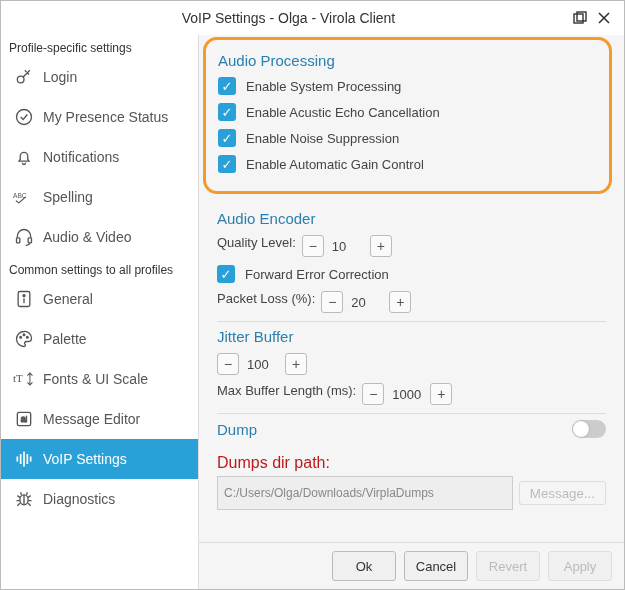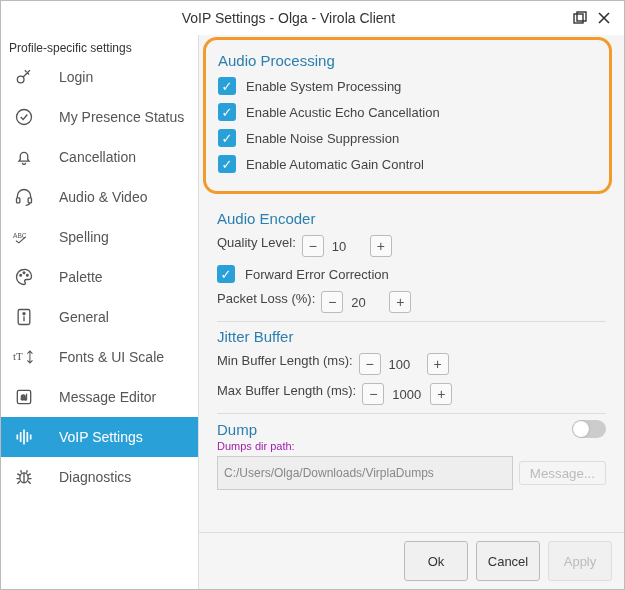--- a/index.html
+++ b/index.html
@@ -4,21 +4,21 @@
 <style>
 * { box-sizing: border-box; margin: 0; padding: 0; }
 body { font-family: "Segoe UI", Arial, sans-serif; font-size: 13px; color: #444; background: #fff; }
 .window { border: 1px solid #bbb; width: 625px; height: 590px; display: flex; flex-direction: column; }
 .titlebar { display: flex; align-items: center; padding: 4px 8px; height: 34px; justify-content: space-between; }
 .titlebar .title { flex: 1; text-align: center; font-size: 14px; color: #333; }
 .titlebar .winbtn { width: 24px; height: 24px; display: inline-flex; align-items: center; justify-content: center; cursor: pointer; font-size: 16px; color: #333; }
 .body { display: flex; flex: 1; min-height: 0; }
 .sidebar { width: 198px; border-right: 1px solid #ddd; overflow: hidden; display: flex; flex-direction: column; }
 .section-label { font-size: 12px; color: #333; padding: 6px 8px 2px 8px; }
-.sidebar-item { display: flex; align-items: center; height: 40px; padding: 0 10px; cursor: pointer; color: #555; gap: 16px; }
+.sidebar-item { display: flex; align-items: center; height: 40px; padding: 0 10px; cursor: pointer; color: #555; }
 .sidebar-item .icon { width: 26px; display: flex; justify-content: center; color: #555; }
 .sidebar-item .label { padding-left: 6px; font-size: 14px; }
 .sidebar-item.active { background: #2aa0d8; color: #fff; }
 .sidebar-item.active .icon { color: #fff; }
 .content { flex: 1; background: #f5f5f5; position: relative; padding: 6px 18px 0 18px; overflow: hidden; }
 .section-title { color: #2a7fae; font-size: 15px; margin: 6px 0 6px 0; }
 .checkbox-row { display: flex; align-items: center; margin: 8px 0; }
 .cb { width: 18px; height: 18px; border-radius: 3px; background: #2aa0d8; color: #fff; font-size: 13px; display: inline-flex; align-items: center; justify-content: center; margin-right: 10px; }
 .highlight-box { border: 3px solid #f39a2d; border-radius: 14px; padding: 6px 12px 10px 12px; margin: -4px -6px 16px -14px; }
 .row { display: flex; align-items: flex-start; margin: 8px 0; }
@@ -26,23 +26,23 @@
 .stepper { display: inline-flex; align-items: center; gap: 6px; }
 .step-btn { width: 22px; height: 22px; border: 1px solid #bbb; border-radius: 3px; background: #fafafa; display: inline-flex; align-items: center; justify-content: center; cursor: pointer; font-size: 14px; color: #555; }
 .step-val { min-width: 34px; text-align: left; padding: 0 2px; }
 .dump-row { display: flex; align-items: center; justify-content: space-between; }
 .toggle { width: 34px; height: 18px; border-radius: 9px; background: #ccc; position: relative; }
 .toggle .knob { position: absolute; top: 1px; left: 1px; width: 16px; height: 16px; background: #fff; border-radius: 50%; box-shadow: 0 0 2px rgba(0,0,0,.3); }
 .path-row { display: flex; align-items: center; gap: 6px; margin-top:4px; }
 .path-input { flex: 1; height: 24px; border: 1px solid #ccc; background: #eee; color: #888; padding: 16px 6px; font-size: 12px; }
 .browse-btn { height: 24px; padding: 0 10px; border: 1px solid #ddd; background: #f5f5f5; color: #bbb; border-radius: 3px; }
 .footer { position: absolute; left: 0; right: 0; bottom: 0; border-top: 1px solid #ddd; padding: 8px 12px; display: flex; justify-content: flex-end; gap: 8px; background: #f5f5f5; }
-.btn { min-width: 64px; height: 40px; border: 1px solid #bbb; background: #f0f0f0; border-radius: 3px; cursor: pointer; padding: 0 10px; font-size: 13px; color: #333; }
+.btn { min-width: 64px; height: 30px; border: 1px solid #bbb; background: #f0f0f0; border-radius: 3px; cursor: pointer; padding: 0 10px; font-size: 13px; color: #333; }
 .btn.disabled { color: #bbb; border-color: #ddd; cursor: default; }
-.dump-hint { color: #a21caf; font-size: 11px; margin-top: 2px; }
+.dump-hint { color: #b91c1c; font-size: 16px; margin-top: 16px; }
 hr.sep { border: none; border-top: 1px solid #ddd; margin: 8px 0 6px 0; }
 svg { display: block; }
 </style>
 </head>
 <body>
 
 <div class="window">
   <div class="titlebar">
     <span class="title">VoIP Settings - Olga - Virola Client</span>
     <span class="winbtn">
@@ -81,64 +81,65 @@
           </span>
         <span class="label">My Presence Status</span>
       </div>
       <div class="sidebar-item">
         <span class="icon">
             <svg width="20" height="20" viewBox="0 0 24 24" fill="none" stroke="currentColor" stroke-width="1.6">
               <path d="M6 17h12l-1.5-2v-4a4.5 4.5 0 10-9 0v4L6 17z"></path>
               <path d="M10 19a2 2 0 004 0"></path>
             </svg>
           </span>
-        <span class="label">Cancellation</span>
+        <span class="label">Notifications</span>
+      </div>
+      <div class="sidebar-item">
+        <span class="icon">
+            <svg width="22" height="16" viewBox="0 0 30 18">
+              <text x="0" y="10" font-size="9" fill="currentColor" font-family="Arial">ABC</text>
+              <path d="M4 14l4 3 9-8" fill="none" stroke="currentColor" stroke-width="1.6"></path>
+            </svg>
+          </span>
+        <span class="label">Spelling</span>
       </div>
       <div class="sidebar-item">
         <span class="icon">
             <svg width="20" height="20" viewBox="0 0 24 24" fill="none" stroke="currentColor" stroke-width="1.6">
               <path d="M4 13v-2a8 8 0 0116 0v2"></path>
               <rect x="3" y="13" width="4" height="6" rx="1"></rect>
               <rect x="17" y="13" width="4" height="6" rx="1"></rect>
               <path d="M19 19c0 2-3 3-5 3"></path>
             </svg>
           </span>
         <span class="label">Audio &amp; Video</span>
       </div>
-      <div class="sidebar-item">
-        <span class="icon">
-            <svg width="22" height="16" viewBox="0 0 30 18">
-              <text x="0" y="10" font-size="9" fill="currentColor" font-family="Arial">ABC</text>
-              <path d="M4 14l4 3 9-8" fill="none" stroke="currentColor" stroke-width="1.6"></path>
-            </svg>
-          </span>
-        <span class="label">Spelling</span>
-      </div>
-
-
+
+      <div class="section-label">Common settings to all profiles</div>
+
+      <div class="sidebar-item">
+        <span class="icon">
+            <svg width="20" height="20" viewBox="0 0 24 24" fill="none" stroke="currentColor" stroke-width="1.6">
+              <rect x="5" y="3" width="14" height="18" rx="2"></rect>
+              <circle cx="12" cy="8" r="1.2" fill="currentColor"></circle>
+              <line x1="12" y1="11" x2="12" y2="17"></line>
+            </svg>
+          </span>
+        <span class="label">General</span>
+      </div>
       <div class="sidebar-item">
         <span class="icon">
             <svg width="20" height="20" viewBox="0 0 24 24" fill="none" stroke="currentColor" stroke-width="1.6">
               <path d="M12 3a9 9 0 100 18c2 0 2-2 1-3s0-3 2-3h2a4 4 0 004-4 8 8 0 00-9-8z"></path>
               <circle cx="8" cy="10" r="1" fill="currentColor"></circle>
               <circle cx="12" cy="7" r="1" fill="currentColor"></circle>
               <circle cx="16" cy="10" r="1" fill="currentColor"></circle>
             </svg>
           </span>
         <span class="label">Palette</span>
-      </div>
-      <div class="sidebar-item">
-        <span class="icon">
-            <svg width="20" height="20" viewBox="0 0 24 24" fill="none" stroke="currentColor" stroke-width="1.6">
-              <rect x="5" y="3" width="14" height="18" rx="2"></rect>
-              <circle cx="12" cy="8" r="1.2" fill="currentColor"></circle>
-              <line x1="12" y1="11" x2="12" y2="17"></line>
-            </svg>
-          </span>
-        <span class="label">General</span>
       </div>
       <div class="sidebar-item">
         <span class="icon">
             <svg width="22" height="18" viewBox="0 0 26 20">
               <text x="0" y="14" font-size="13" fill="currentColor" font-family="Georgia">tT</text>
               <path d="M20 3v14M17 6l3-3 3 3M17 14l3 3 3-3" fill="none" stroke="currentColor" stroke-width="1.2"></path>
             </svg>
           </span>
         <span class="label">Fonts &amp; UI Scale</span>
       </div>
@@ -217,21 +218,20 @@
           <span class="step-btn">−</span>
           <span class="step-val">20</span>
           <span class="step-btn">+</span>
         </span>
       </div>
 
       <hr class="sep">
 
       <div class="section-title">Jitter Buffer</div>
       <div class="row">
-        <span class="numlabel">Min Buffer Length (ms):</span>
         <span class="stepper">
           <span class="step-btn">−</span>
           <span class="step-val">100</span>
           <span class="step-btn">+</span>
         </span>
       </div>
       <div class="row">
         <span class="numlabel">Max Buffer Length (ms):</span>
         <span class="stepper">
           <span class="step-btn">−</span>
@@ -250,17 +250,18 @@
       </div>
       <div class="dump-hint">Dumps dir path:</div>
       <div class="path-row">
         <input class="path-input" disabled="" value="C:/Users/Olga/Downloads/VirplaDumps" style="">
         <button class="browse-btn" disabled="">Message...</button>
       </div>
 
       <div class="footer">
         <button class="btn">Ok</button>
         <button class="btn">Cancel</button>
+        <button class="btn disabled">Revert</button>
         <button class="btn disabled">Apply</button>
       </div>
     </div>
   </div>
 </div>
 
 </body></html>

